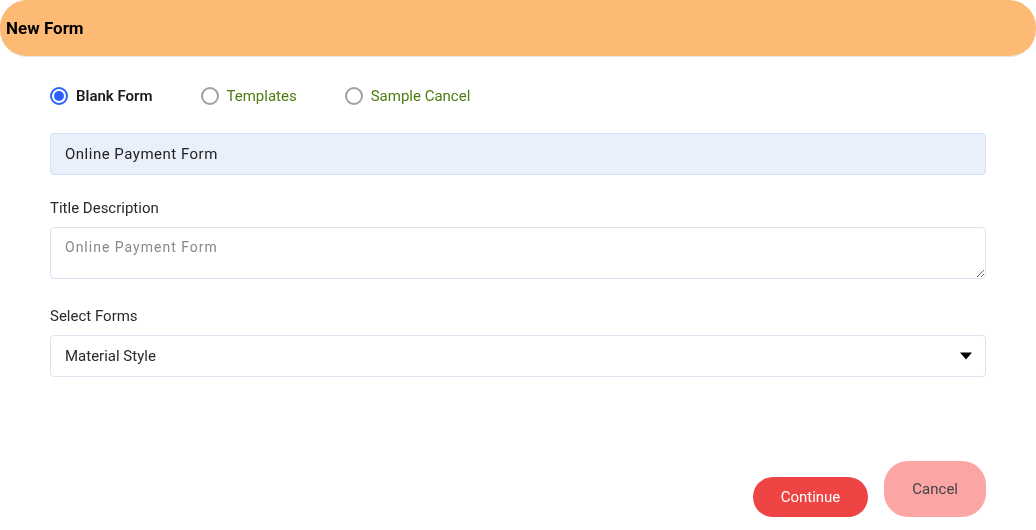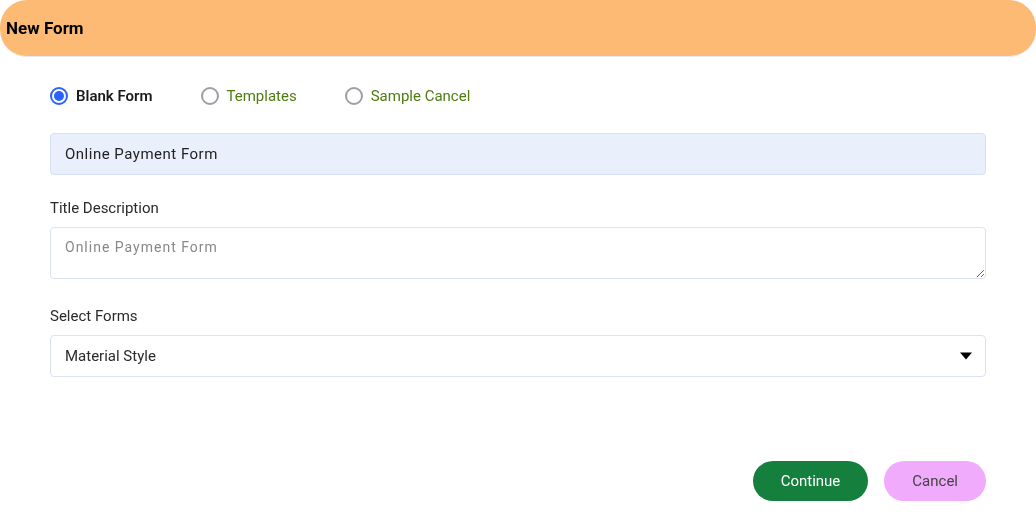--- a/index.html
+++ b/index.html
@@ -147,25 +147,26 @@
     }
     .btn {
       padding: 11px 28px;
       font-size: 15px;
       border-radius: 24px;
       border: none;
       cursor: pointer;
       font-family: inherit;
     }
     .btn-primary {
-      background: #15803d;
+      background: #ef4444;
       color: #ffffff;
+      margin-top: 16px;
     }
     .btn-secondary {
-      background: #f0abfc;
+      background: #fca5a5;
       color: #444;
     }
   </style>
 </head>
 <body>
 
 <div class="header">
   <div class="header-title">New Form</div>
 </div>
 

